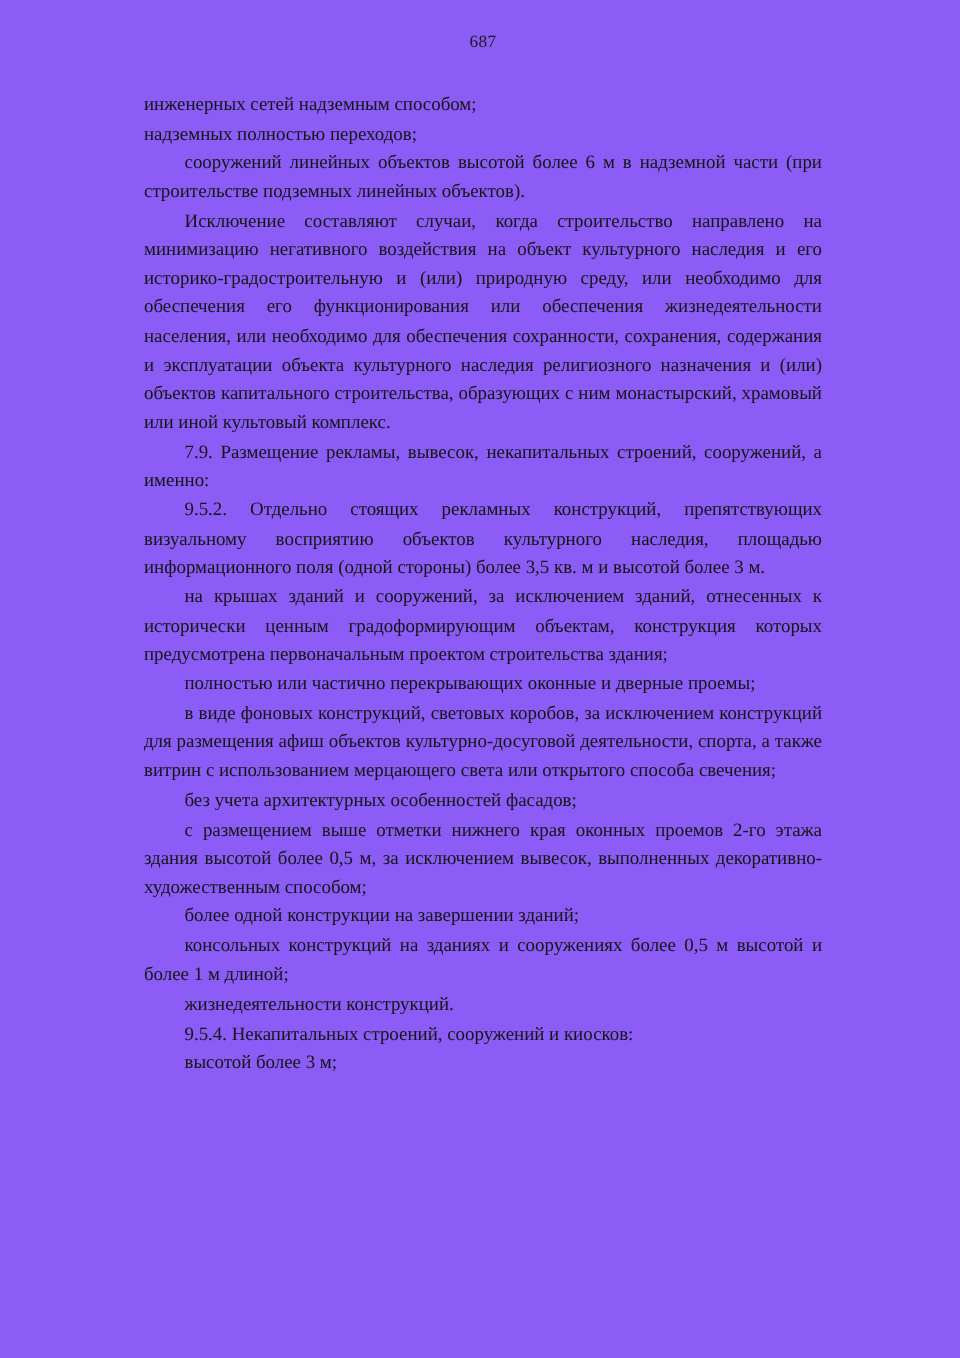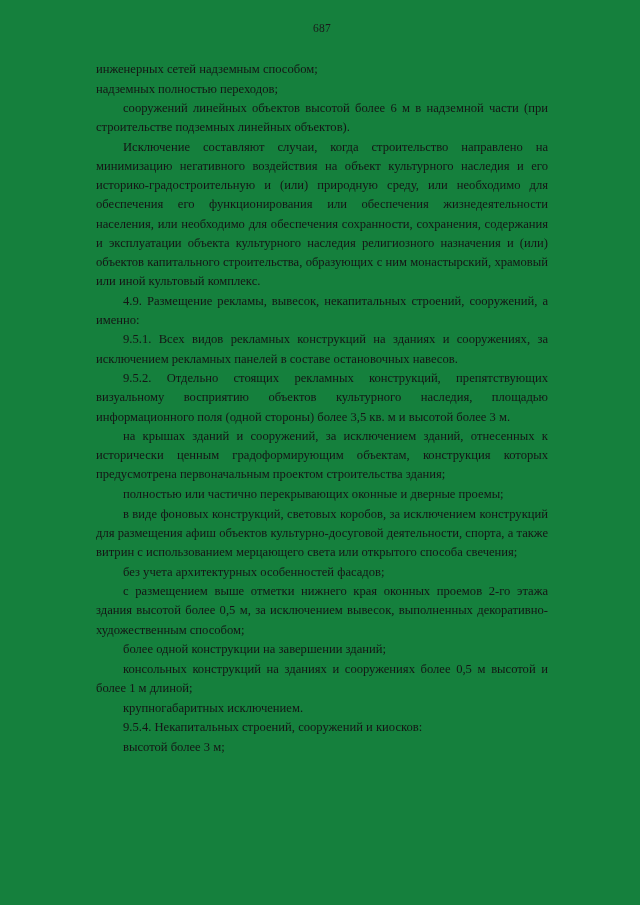--- a/index.html
+++ b/index.html
@@ -12,21 +12,21 @@
     height: 905px;
     font-family: "Liberation Serif", serif;
     color: #111111;
   }
   .page {
     position: relative;
     width: 640px;
     height: 905px;
     box-sizing: border-box;
     padding: 22px 92px 20px 96px;
-    background: #15803d;
+    background: #8b5cf6;
   }
   .page-number {
     text-align: center;
     font-size: 11.5px;
     margin: 0 0 26px 0;
     letter-spacing: 0.3px;
     color: #1a1a1a;
   }
   .content {
     font-size: 12.6px;
@@ -48,27 +48,26 @@
 </head>
 <body>
 
 <div class="page">
   <div class="page-number">687</div>
   <div class="content">
     <p class="noindent">инженерных сетей надземным способом;</p>
     <p class="noindent">надземных полностью переходов;</p>
     <p class="indent">сооружений линейных объектов высотой более 6 м в надземной части (при строительстве подземных линейных объектов).</p>
     <p class="indent">Исключение составляют случаи, когда строительство направлено на минимизацию негативного воздействия на объект культурного наследия и его историко-градостроительную и (или) природную среду, или необходимо для обеспечения его функционирования или обеспечения жизнедеятельности населения, или необходимо для обеспечения сохранности, сохранения, содержания и эксплуатации объекта культурного наследия религиозного назначения и (или) объектов капитального строительства, образующих с ним монастырский, храмовый или иной культовый комплекс.</p>
-    <p class="indent">4.9. Размещение рекламы, вывесок, некапитальных строений, сооружений, а именно:</p>
-    <p class="indent">9.5.1. Всех видов рекламных конструкций на зданиях и сооружениях, за исключением рекламных панелей в составе остановочных навесов.</p>
+    <p class="indent">7.9. Размещение рекламы, вывесок, некапитальных строений, сооружений, а именно:</p>
     <p class="indent">9.5.2. Отдельно стоящих рекламных конструкций, препятствующих визуальному восприятию объектов культурного наследия, площадью информационного поля (одной стороны) более 3,5 кв. м и высотой более 3 м.</p>
     <p class="indent">на крышах зданий и сооружений, за исключением зданий, отнесенных к исторически ценным градоформирующим объектам, конструкция которых предусмотрена первоначальным проектом строительства здания;</p>
     <p class="indent">полностью или частично перекрывающих оконные и дверные проемы;</p>
     <p class="indent">в виде фоновых конструкций, световых коробов, за исключением конструкций для размещения афиш объектов культурно-досуговой деятельности, спорта, а также витрин с использованием мерцающего света или открытого способа свечения;</p>
     <p class="indent">без учета архитектурных особенностей фасадов;</p>
     <p class="indent">с размещением выше отметки нижнего края оконных проемов 2-го этажа здания высотой более 0,5 м, за исключением вывесок, выполненных декоративно-художественным способом;</p>
     <p class="indent">более одной конструкции на завершении зданий;</p>
     <p class="indent">консольных конструкций на зданиях и сооружениях более 0,5 м высотой и более 1 м длиной;</p>
-    <p class="indent">крупногабаритных исключением.</p>
+    <p class="indent">жизнедеятельности конструкций.</p>
     <p class="indent">9.5.4. Некапитальных строений, сооружений и киосков:</p>
     <p class="indent">высотой более 3 м;</p>
   </div>
 </div>
 
 </body></html>

